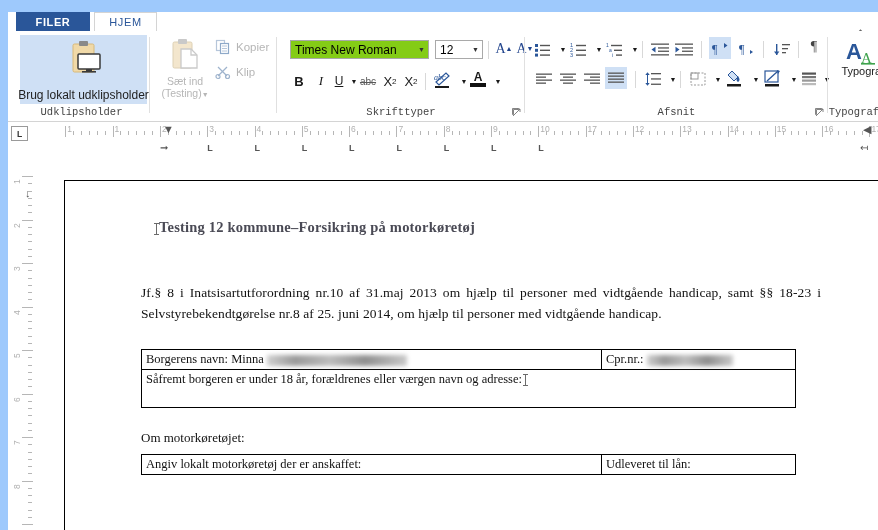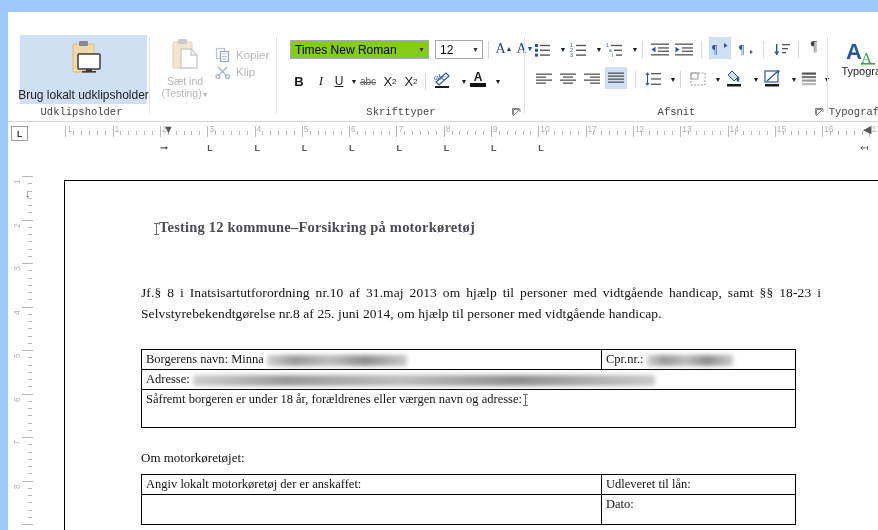--- a/index.html
+++ b/index.html
@@ -220,20 +220,34 @@
   svg { display:block; }
 </style>
 </head>
 <body>
 
 <div id="app">
 
   <div class="titlebar"></div>
   <div class="leftgutter"></div>
 
+  <div class="tabrow">
+    <div class="tab tab-filer">
+      <span>FILER</span>
+    </div>
+    <div class="tab tab-hjem">
+      <span>HJEM</span>
+    </div>
+    <div class="tabrow-underline seg1"></div>
+    <div class="collapse-arrow">
+      <svg width="13" height="13" viewBox="0 0 13 13">
+          <path d="M3 8 L6.5 4.5 L10 8" stroke="#666" stroke-width="1.6" fill="none"></path>
+        </svg>
+    </div>
+  </div>
 
   <div class="ribbon">
 
     <div class="group g-clip">
       <div class="bigbtn">
         <div class="clipicon">
           <svg width="40" height="38" viewBox="0 0 40 38">
             <rect x="9" y="4" width="21" height="28" rx="1.5" fill="#f0d9a8" stroke="#d8b978" stroke-width="1"></rect>
             <rect x="15" y="1" width="9" height="5" rx="1" fill="#8a8a8a"></rect>
             <rect x="14" y="14" width="22" height="15" rx="1" fill="#ffffff" stroke="#3a3a3a" stroke-width="1.5"></rect>
@@ -257,21 +271,21 @@
             <path d="M14 10 h10 l6 6 v13 h-16 z" fill="#ffffff" stroke="#cacaca" stroke-width="1.3"></path>
             <path d="M24 10 v6 h6" fill="none" stroke="#cacaca" stroke-width="1.3"></path>
           </svg>
         </div>
         <div class="cap">
           <span>Sæt ind</span><br>
           <span>(Testing)</span><span style="font-size:7px;">▼</span>
         </div>
       </div>
 
-      <div class="smallbtn" style="left:66px; top:16px;">
+      <div class="smallbtn" style="left:66px; top:8px;">
         <span class="ic">
           <svg width="16" height="16" viewBox="0 0 16 16">
             <rect x="1.5" y="1.5" width="8" height="10" fill="#fff" stroke="#b6c6da" stroke-width="1.2"></rect>
             <rect x="5.5" y="4.5" width="8" height="10" fill="#fff" stroke="#8ea9c9" stroke-width="1.2"></rect>
             <line x1="7" y1="7" x2="12" y2="7" stroke="#b6c6da" stroke-width="1"></line>
             <line x1="7" y1="9.5" x2="12" y2="9.5" stroke="#b6c6da" stroke-width="1"></line>
             <line x1="7" y1="12" x2="12" y2="12" stroke="#b6c6da" stroke-width="1"></line>
           </svg>
         </span>
         <span>Kopier</span>
@@ -758,44 +772,35 @@
           <tbody>
               <tr>
             <td style="width:460px;">
               <span>Borgerens navn: Minna</span><span class="redact" style="width:140px;"></span>
             </td>
             <td style="width:194px;">
               <span>Cpr.nr.:</span><span class="redact" style="width:86px;"></span>
             </td>
           </tr>
           <tr>
-            <td colspan="2">
-              <span>Adresse:</span><span class="redact" style="width:462px;"></span>
-            </td>
-          </tr>
-          <tr>
             <td colspan="2" style="height:38px;">
               <span>Såfremt borgeren er under 18 år, forældrenes eller værgen navn og adresse:</span><span class="caret-i"><span></span></span>
             </td>
           </tr>
         </tbody>
           </table>
 
         <div class="sect-label">Om motorkøretøjet:</div>
 
         <table class="tbl2">
           <tbody>
               <tr>
             <td style="width:460px;">Angiv lokalt motorkøretøj der er anskaffet:</td>
             <td style="width:194px;">Udleveret til lån:</td>
           </tr>
-          <tr>
-            <td style="height:30px;"></td>
-            <td>Dato:</td>
-          </tr>
         </tbody>
           </table>
 
       </div>
     </div>
   </div>
 
 </div>
 
 </body></html>

